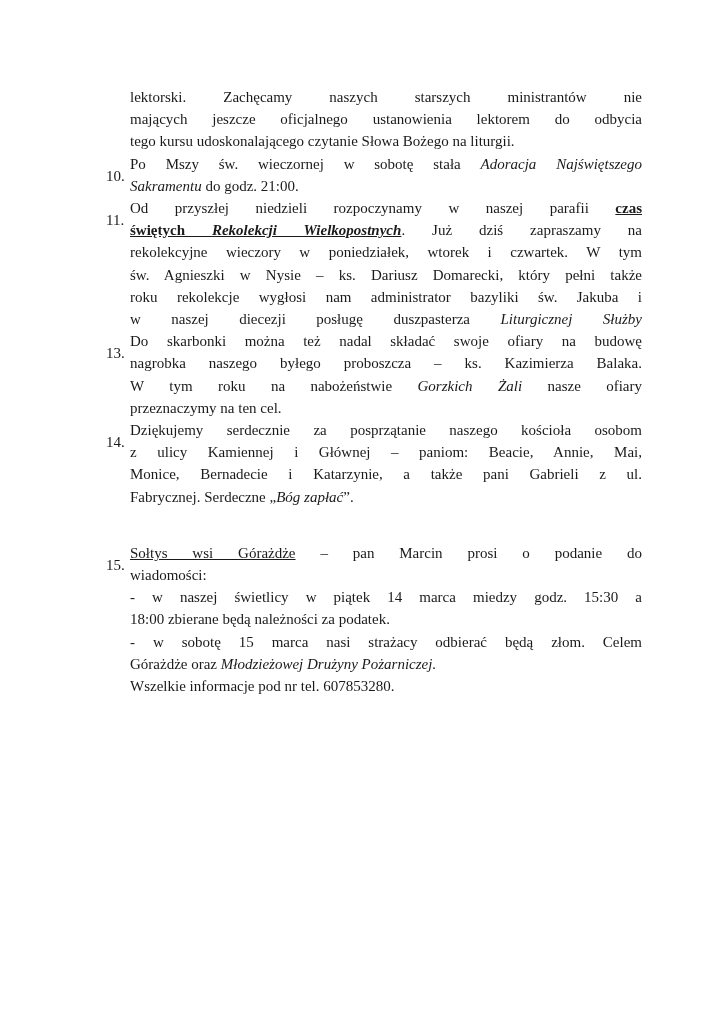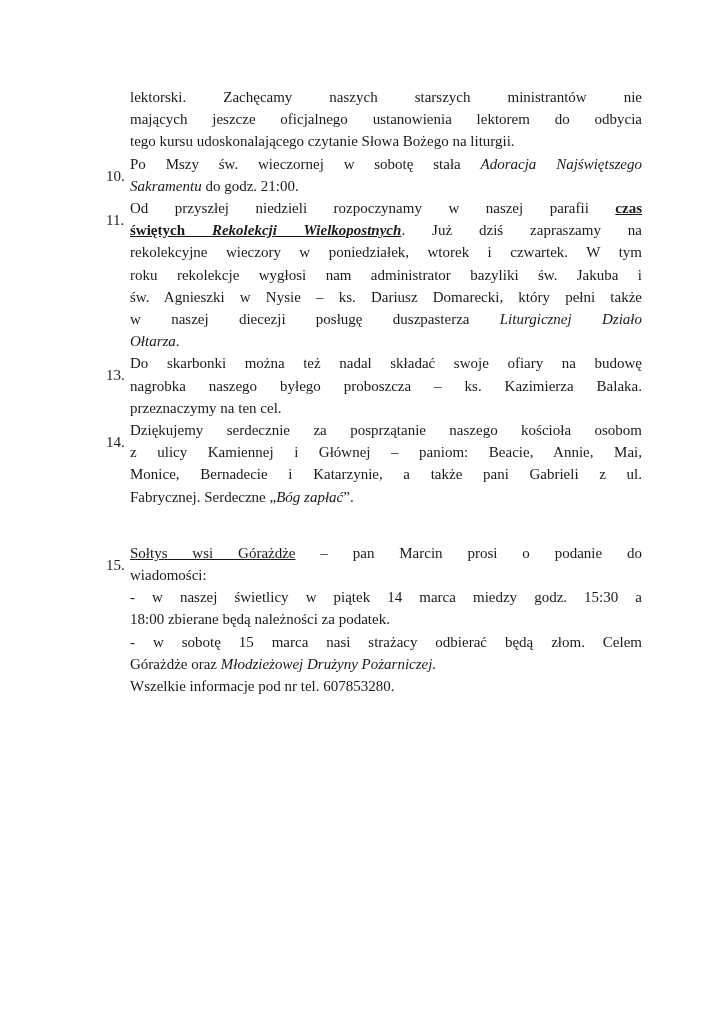--- a/index.html
+++ b/index.html
@@ -28,31 +28,31 @@
     <span class="num">10.</span>
     <span class="jl"><span>Po Mszy św. wieczornej w sobotę stała </span><i>Adoracja Najświętszego</i></span>
     <span class="line"><i>Sakramentu</i><span> do godz. 21:00.</span></span>
   </div>
 
   <div class="item">
     <span class="num">11.</span>
     <span class="jl"><span>Od przyszłej niedzieli rozpoczynamy w naszej parafii </span><b><u>czas</u></b></span>
     <span class="jl"><b><u><span>świętych </span><i>Rekolekcji Wielkopostnych</i></u></b><span>. Już dziś zapraszamy na</span></span>
     <span class="jl">rekolekcyjne wieczory w poniedziałek, wtorek i czwartek. W tym</span>
+    <span class="jl">św. Agnieszki w Nysie – ks. Dariusz Domarecki, który pełni także</span>
     <span class="jl">roku rekolekcje wygłosi nam administrator bazyliki św. Jakuba i</span>
-    <span class="jl">św. Agnieszki w Nysie – ks. Dariusz Domarecki, który pełni także</span>
-    <span class="jl"><span>w naszej diecezji posługę duszpasterza </span><i>Liturgicznej Działo</i></span>
-    <span class="line"><i>Ołtarza</i><span>.</span></span>
+    <span class="jl"><span>w naszej diecezji posługę duszpasterza </span><i>Liturgicznej Służby</i></span>
   </div>
 
 
   <div class="item">
     <span class="num">13.</span>
     <span class="jl">Do skarbonki można też nadal składać swoje ofiary na budowę</span>
     <span class="jl">nagrobka naszego byłego proboszcza – ks. Kazimierza Balaka.</span>
+    <span class="jl"><span>W tym roku na nabożeństwie </span><i>Gorzkich Żali</i><span> nasze ofiary</span></span>
     <span class="line">przeznaczymy na ten cel.</span>
   </div>
 
   <div class="item">
     <span class="num">14.</span>
     <span class="jl">Dziękujemy serdecznie za posprzątanie naszego kościoła osobom</span>
     <span class="jl">z ulicy Kamiennej i Głównej – paniom: Beacie, Annie, Mai,</span>
     <span class="jl">Monice, Bernadecie i Katarzynie, a także pani Gabrieli z ul.</span>
     <span class="line"><span>Fabrycznej. Serdeczne „</span><i>Bóg zapłać</i><span>”.</span></span>
   </div>

